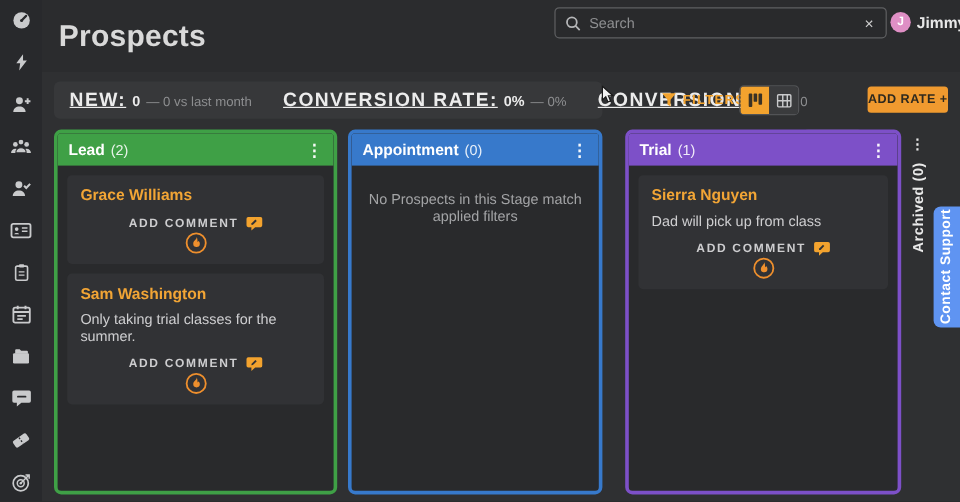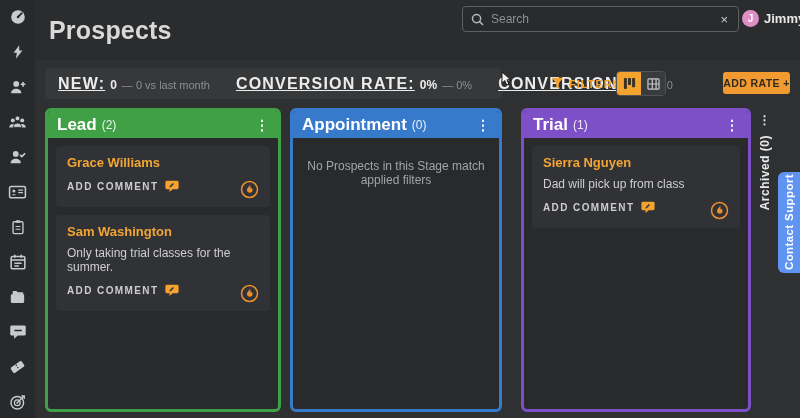--- a/index.html
+++ b/index.html
@@ -49,30 +49,30 @@
                 color:#e3e3e3; font-size:10.5px; font-weight:bold; letter-spacing:.6px; cursor:pointer; font-family:"Liberation Sans", sans-serif;margin-top:36px; }
   .add-stage-btn { position:absolute; left:723px; top:72px; width:67px; height:22px; background:#f09a2f; border:none; border-radius:3px;
                    color:#2f2a1e; font-size:10.5px; font-weight:bold; letter-spacing:.4px; cursor:pointer; font-family:"Liberation Sans", sans-serif; }
 
   
   .column { position:absolute; top:108px; height:304px; border:3px solid var(--col); border-radius:6px; background:#292a2c; overflow:hidden; }
   .col-lead { left:45px; width:236px; }
   .col-appointment { left:290px; width:212px; }
   .col-trial { left:521px; width:230px; }
   .col-header { height:27px; background:var(--col); display:flex; align-items:center; padding:0 9px; gap:5px; }
-  .col-name { color:#fff; font-size:17px; font-weight:bold; }
+  .col-name { color:#fff; font-size:13px; font-weight:bold; }
   .col-count { color:rgba(255,255,255,.88); font-size:12px; }
   .col-kebab { margin-left:auto; color:rgba(255,255,255,.95); font-size:14px; font-weight:bold; cursor:pointer; line-height:1; }
   .col-body { padding:8px; }
   .empty-msg { color:#a3a4a6; font-size:12px; text-align:center; padding-top:13px; }
 
   .card { background:#313235; border-radius:4px; padding:9px 11px 8px; margin-bottom:8px; cursor:pointer; }
   .card-name { color:#f2a535; font-size:13px; font-weight:bold; }
   .card-note { color:#cfcfd1; font-size:12px; margin-top:7px; }
-  .card-actions { display:flex; align-items:flex-start; justify-content:space-between; margin-top:10px; }
+  .card-actions { display:flex; align-items:center; justify-content:space-between; margin-top:10px;flex-direction:column; }
   .add-comment { display:flex; align-items:center; gap:6px; cursor:pointer; }
   .add-comment span { color:#cdcdcf; font-size:10px; font-weight:bold; letter-spacing:1.4px; }
   .fire-btn { width:19px; height:19px; display:flex; align-items:center; justify-content:center; cursor:pointer; }
 
   
   .archived-bar { position:absolute; left:753px; top:108px; width:23px; height:310px; border-radius:4px 4px 0 0;
                   background:linear-gradient(180deg,#551_0%,#555659 0%,#6a6b6d 45%,#97979a 100%);
                   display:flex; flex-direction:column; align-items:center; padding-top:7px; gap:9px; cursor:pointer; }
   .archived-kebab { color:#e6e6e6; font-size:12px; font-weight:bold; line-height:.9; letter-spacing:0; }
   .vtext { writing-mode:vertical-rl; transform:rotate(180deg); }

